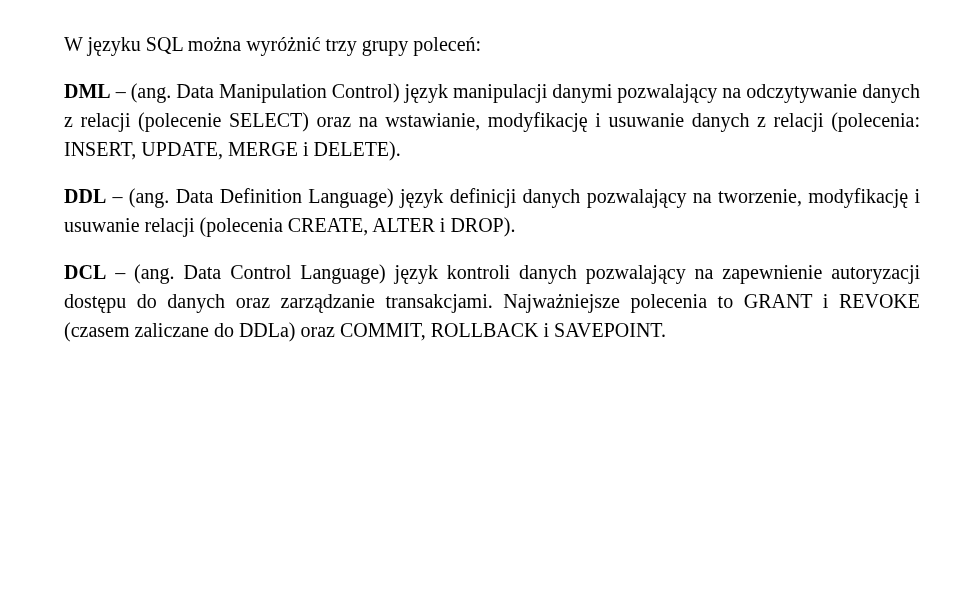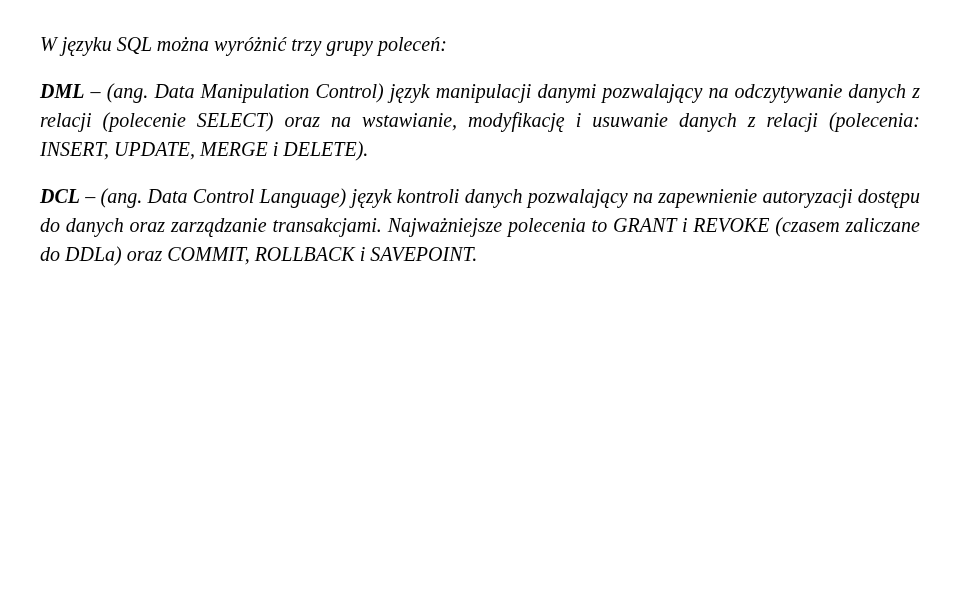--- a/index.html
+++ b/index.html
@@ -12,24 +12,23 @@
       width: 960px;
       height: 593px;
       background-color: #ffffff;
       font-family: "Times New Roman", Times, serif;
       font-size: 20px;
       color: #000000;
       overflow: hidden;
     }
 
     .content {
-      padding: 30px 40px 30px 40px;
+      padding: 30px 40px 30px 64px;
       line-height: 1.45;
       text-align: justify;
-      font-style: italic;
     }
 
     .paragraph {
       margin-bottom: 18px;
     }
 
     .bold {
       font-weight: bold;
       margin-top: 26px;
     }
@@ -40,18 +39,21 @@
 <div class="content">
 
   <div class="paragraph">
     <span>W języku SQL można wyróżnić trzy grupy poleceń:</span>
   </div>
 
   <div class="paragraph">
     <span class="bold">DML</span><span> – (ang.</span><span> Data Manipulation Control)</span><span> język manipulacji danymi pozwalający na odczytywanie danych z relacji (polecenie SELECT) oraz na wstawianie, modyfikację i usuwanie danych z relacji (polecenia: INSERT, UPDATE, MERGE i DELETE).</span>
   </div>
 
+  <div class="paragraph">
+    <span class="bold">DDL</span><span> – (ang.</span><span> Data Definition Language)</span><span> język definicji danych pozwalający na tworzenie, modyfikację i usuwanie relacji (polecenia CREATE, ALTER i DROP).</span>
+  </div>
 
   <div class="paragraph">
     <span class="bold">DCL</span><span> – (ang.</span><span> Data Control Language)</span><span> język kontroli danych pozwalający na zapewnienie autoryzacji dostępu do danych oraz zarządzanie transakcjami. Najważniejsze polecenia to GRANT i REVOKE (czasem zaliczane do DDLa) oraz COMMIT, ROLLBACK i SAVEPOINT.</span>
   </div>
 
 </div>
 
 </body></html>

